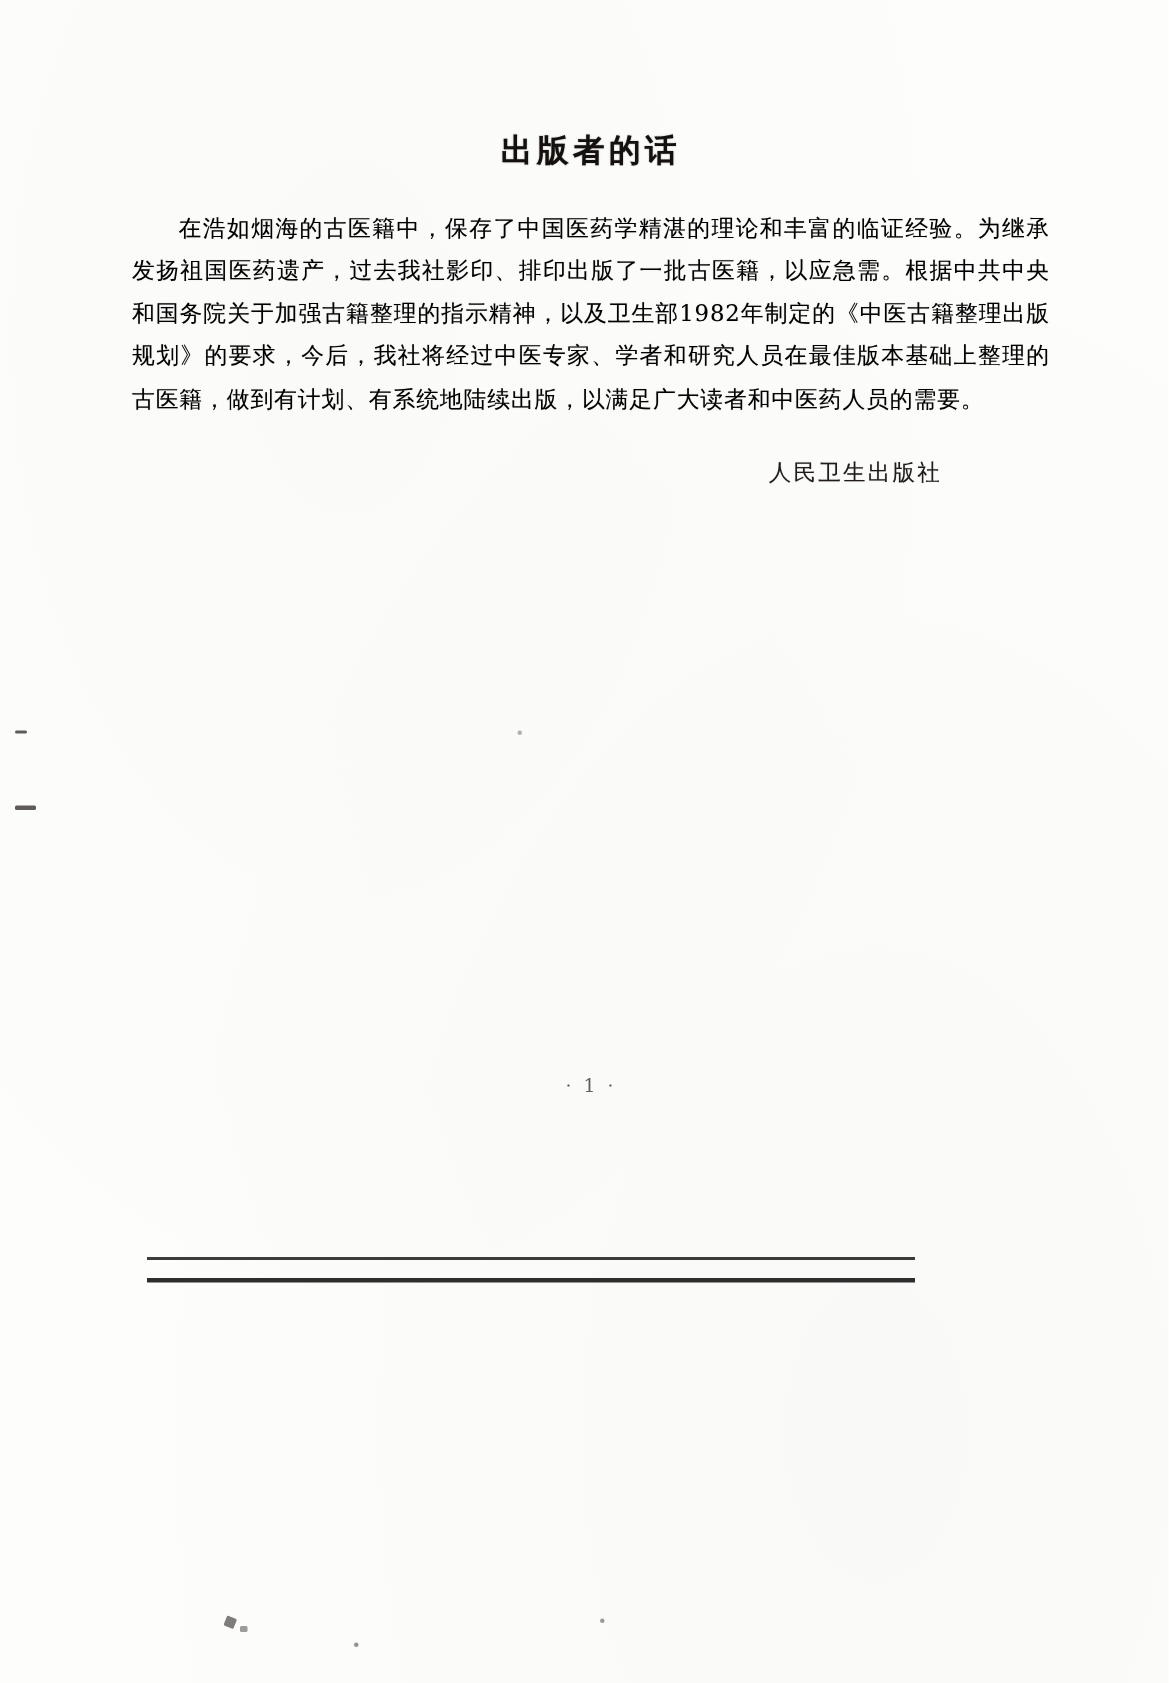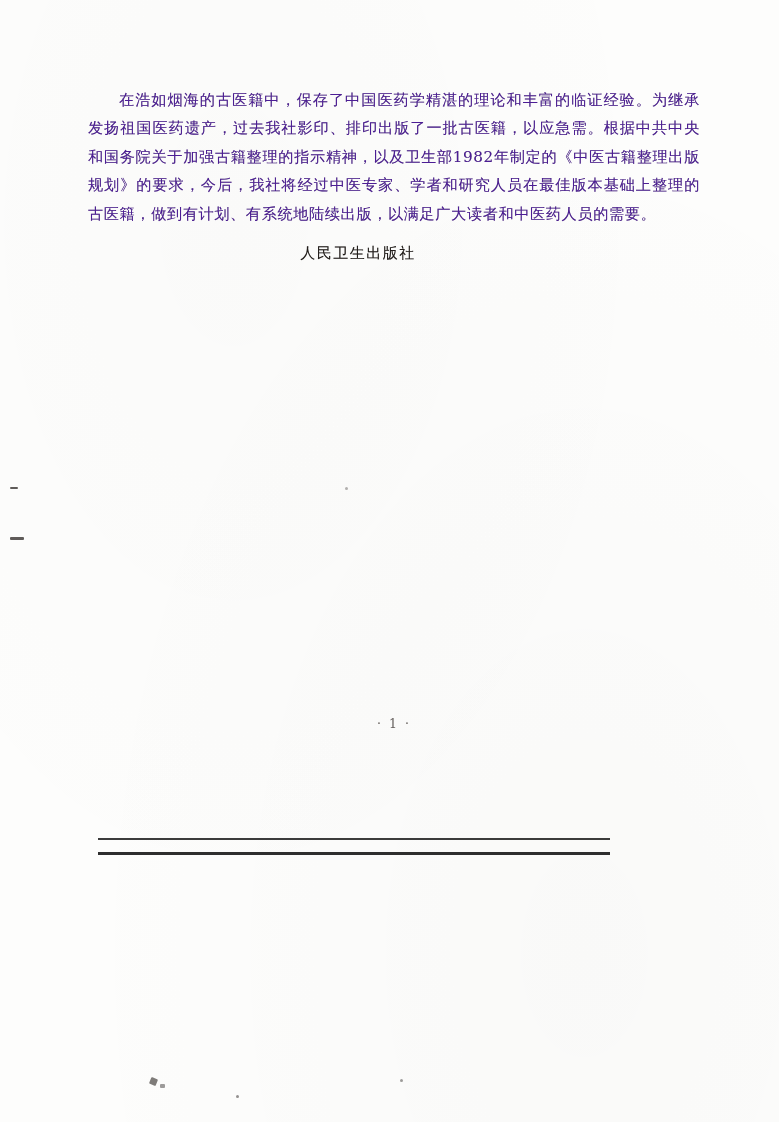--- a/index.html
+++ b/index.html
@@ -50,34 +50,34 @@
     text-shadow: 0 0 1px rgba(0,0,0,0.45);
   }
 
   .para {
     font-family: "DejaVu Serif", serif;
     font-size: 15.2px;
     line-height: 28.4px;
     letter-spacing: 0.6px;
     text-align: justify;
     text-justify: inter-character;
-    color: #4c1d95;
+    color: #000000;
     margin: 0 0 14px 0;
     text-indent: 31px;
     text-shadow: 0 0 0.6px rgba(0,0,0,0.35);
   }
 
   .signature {
     font-family: Liberation Sans, sans-serif;
     font-size: 15px;
     letter-spacing: 1.5px;
     color: #211c19;
-    text-align: center;
+    text-align: right;
     padding-right: 72px;
-    margin-top: 16px;
+    margin-top: 26px;
     text-shadow: 0 0 0.6px rgba(0,0,0,0.35);
   }
 
   .page-number {
     position: absolute;
     left: 0;
     top: 630px;
     width: 612px;
     text-align: center;
     font-family: "DejaVu Serif", serif;
@@ -120,20 +120,21 @@
   .speck-f { left: 400px; top: 1079px; width: 3px; height: 3px; border-radius: 50%; opacity: 0.45; }
   .speck-g { left: 345px; top: 487px; width: 3px; height: 3px; border-radius: 50%; opacity: 0.35; }
 </style>
 </head>
 <body>
 
 <div class="page">
   <div class="scan-tint"></div>
 
   <div class="content">
+    <h1 class="doc-title">出版者的话</h1>
 
     <p class="para">在浩如烟海的古医籍中，保存了中国医药学精湛的理论和丰富的临证经验。为继承发扬祖国医药遗产，过去我社影印、排印出版了一批古医籍，以应急需。根据中共中央和国务院关于加强古籍整理的指示精神，以及卫生部1982年制定的《中医古籍整理出版规划》的要求，今后，我社将经过中医专家、学者和研究人员在最佳版本基础上整理的古医籍，做到有计划、有系统地陆续出版，以满足广大读者和中医药人员的需要。</p>
 
 
     <div class="signature">人民卫生出版社</div>
 
     <div class="page-number">· 1 ·</div>
 
     <div class="rule rule-top"></div>
     <div class="rule rule-bottom"></div>

